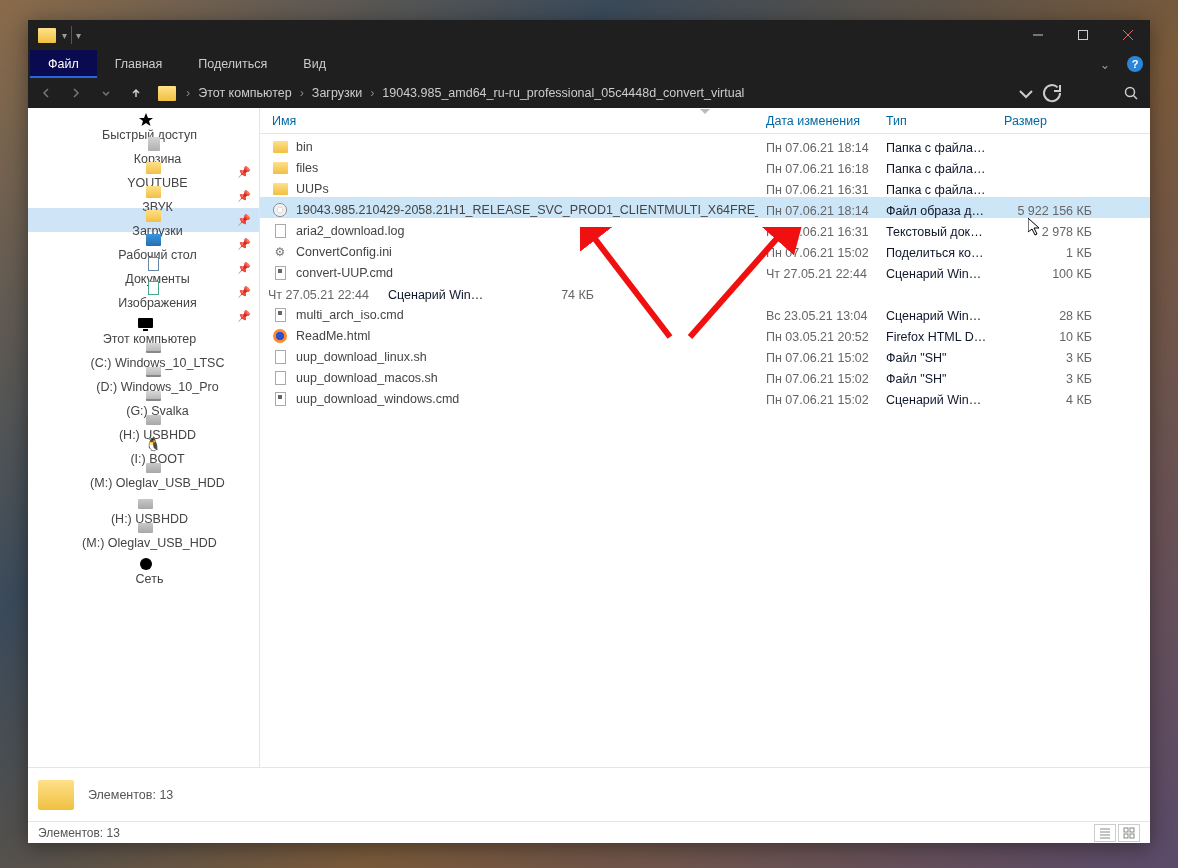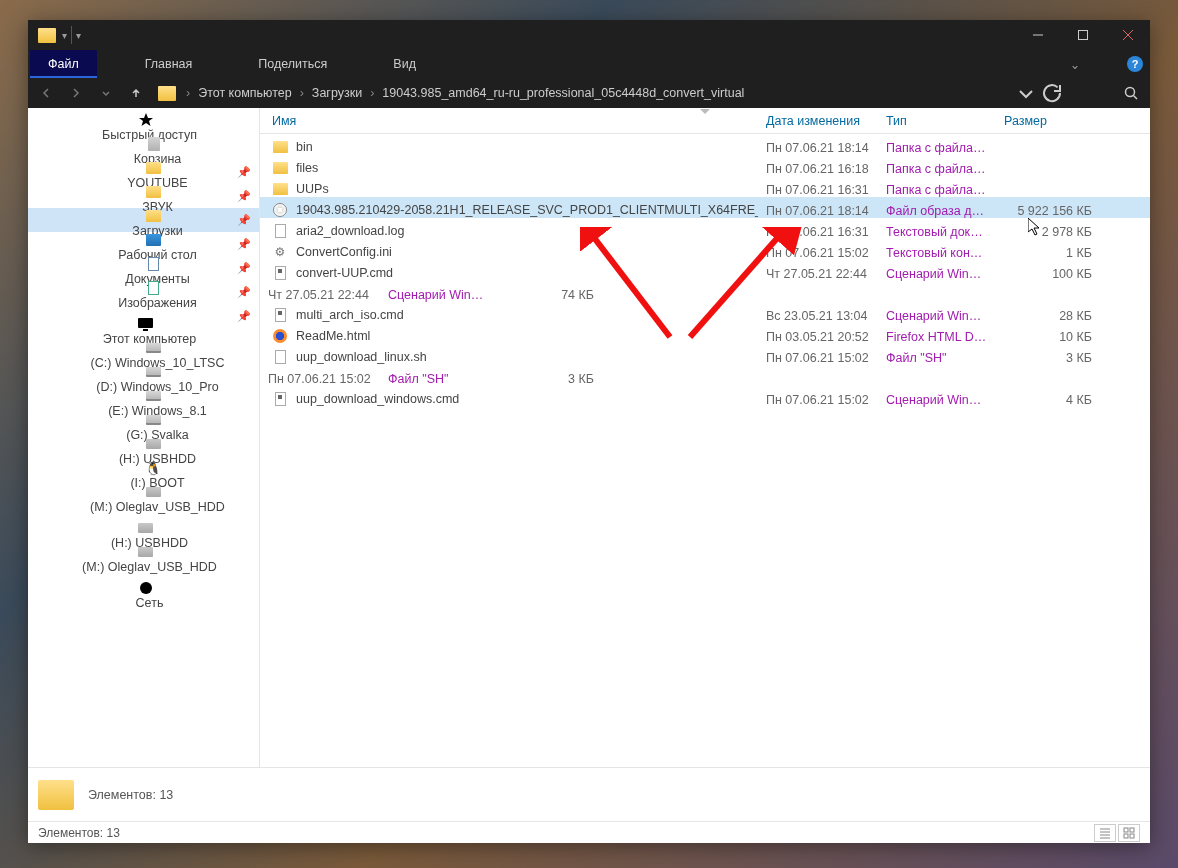--- a/index.html
+++ b/index.html
@@ -44,21 +44,20 @@
   color: #ccc; cursor: pointer;
 }
 .winbtn.close { color: #d66; }
 .winbtn svg { width: 10px; height: 10px; stroke: currentColor; stroke-width: 1; fill: none; }
 
 .menubar {
   height: 28px; background: #1f1f1f;
   display: flex; align-items: stretch;
   padding-left: 2px;
   color: #ccc;
-  gap: 30px;
 }
 .menutab {
   padding: 0 18px;
   display: flex; align-items: center;
   cursor: pointer;
   font-size: 12.5px;
 }
 .menutab.file {
   background: #0a0a50;
   border-radius: 0;
@@ -188,21 +187,21 @@
 .file-rows { flex:1; overflow:auto; }
 .file-row {
   display:flex; height: 21px; align-items:flex-end;
   cursor:pointer;
   color:#444;
 }
 .file-row.selected { background:#cde6f7; }
 .file-row .cell { padding: 0 8px; overflow:hidden; white-space:nowrap; text-overflow:ellipsis; }
 .file-row .c-name { width:498px; padding-left:12px; display:flex; align-items:center; }
 .file-row .c-date { width:120px; color:#666; }
-.file-row .c-type { width:118px; color:#a21caf; }
+.file-row .c-type { width:118px; color:#0f172a; }
 .file-row .c-size { width:110px; text-align:right; color:#666; padding-right:14px; }
 .file-row .fi {
   width:16px; height:16px; margin-right:8px; flex-shrink:0;
   display:flex; align-items:center; justify-content:center;
 }
 .fi-folder { background:linear-gradient(#ffe08a,#f0c040); border-radius:1px; width:15px; height:12px; }
 .fi-doc { background:#fff; border:1px solid #aaa; width:11px; height:14px; }
 .fi-disc { width:14px; height:14px; border-radius:50%; border:1px solid #888; background:radial-gradient(circle,#fff 25%,#ddd 26%,#fff 70%); }
 .fi-gear { font-size:12px; color:#777; }
 .fi-cmd { background:#fff; border:1px solid #aaa; width:11px; height:14px; position:relative; }
@@ -419,26 +418,20 @@
         <div class="side-item depth1">
           <span class="icon">
             <div class="ic-drive"></div>
           </span>
           <span>(D:) Windows_10_Pro</span>
         </div>
         <div class="side-item depth1">
           <span class="icon">
             <div class="ic-drive"></div>
           </span>
-          <span>(E:) Windows_8.1</span>
-        </div>
-        <div class="side-item depth1">
-          <span class="icon">
-            <div class="ic-drive"></div>
-          </span>
           <span>(G:) Svalka</span>
         </div>
         <div class="side-item depth1">
           <span class="icon">
             <div class="ic-usb"></div>
           </span>
           <span>(H:) USBHDD</span>
         </div>
         <div class="side-item depth1">
           <span class="icon">
@@ -541,21 +534,21 @@
     <div class="cell c-size">2 978 КБ</div>
           </div>
           <div class="file-row">
     <div class="cell c-name">
               <span class="fi">
                 <span class="fi-gear">⚙</span>
               </span>
               <span>ConvertConfig.ini</span>
             </div>
     <div class="cell c-date">Пн 07.06.21 15:02</div>
-    <div class="cell c-type">Текстовый конф…</div>
+    <div class="cell c-type">Поделиться конф…</div>
     <div class="cell c-size">1 КБ</div>
           </div>
           <div class="file-row">
     <div class="cell c-name">
               <span class="fi">
                 <div class="fi-cmd"></div>
               </span>
               <span>convert-UUP.cmd</span>
             </div>
     <div class="cell c-date">Чт 27.05.21 22:44</div>
@@ -594,20 +587,26 @@
               <span class="fi">
                 <div class="fi-doc"></div>
               </span>
               <span>uup_download_linux.sh</span>
             </div>
     <div class="cell c-date">Пн 07.06.21 15:02</div>
     <div class="cell c-type">Файл "SH"</div>
     <div class="cell c-size">3 КБ</div>
           </div>
           <div class="file-row">
+    <div class="cell c-name">
+              <span class="fi">
+                <div class="fi-doc"></div>
+              </span>
+              <span>uup_download_macos.sh</span>
+            </div>
     <div class="cell c-date">Пн 07.06.21 15:02</div>
     <div class="cell c-type">Файл "SH"</div>
     <div class="cell c-size">3 КБ</div>
           </div>
           <div class="file-row">
     <div class="cell c-name">
               <span class="fi">
                 <div class="fi-cmd"></div>
               </span>
               <span>uup_download_windows.cmd</span>

